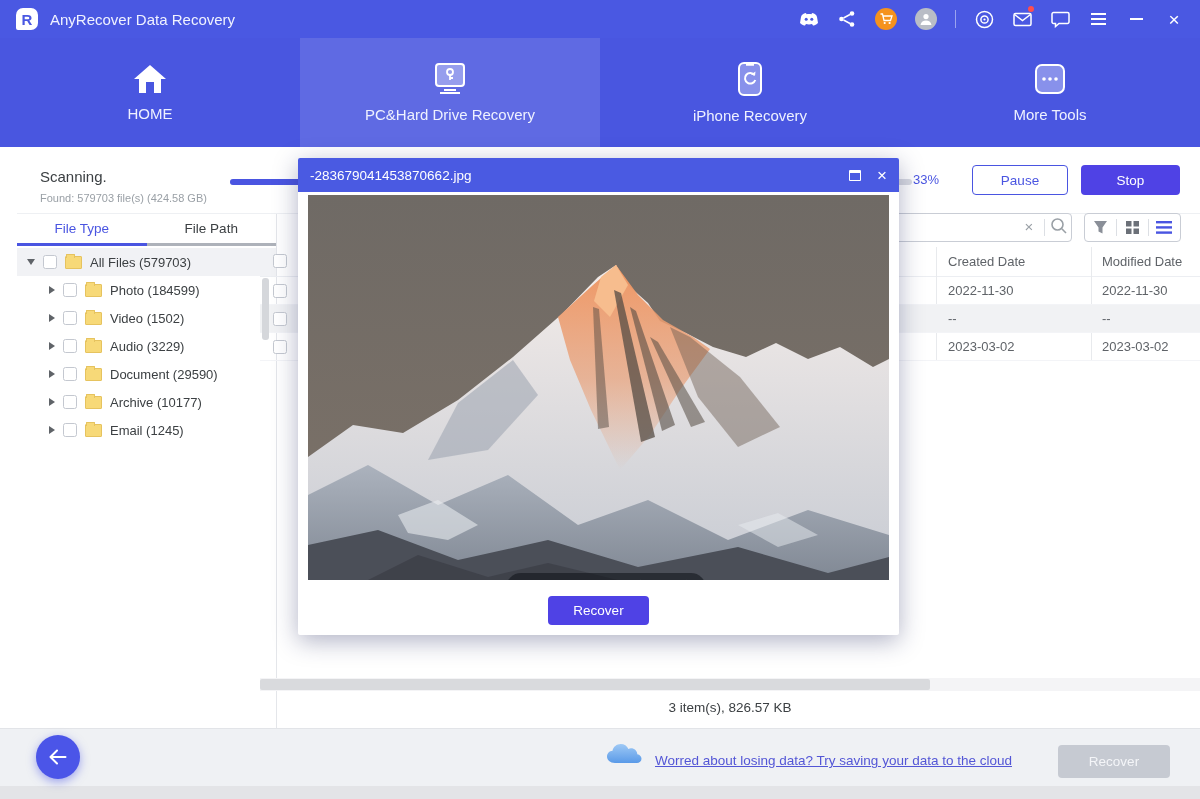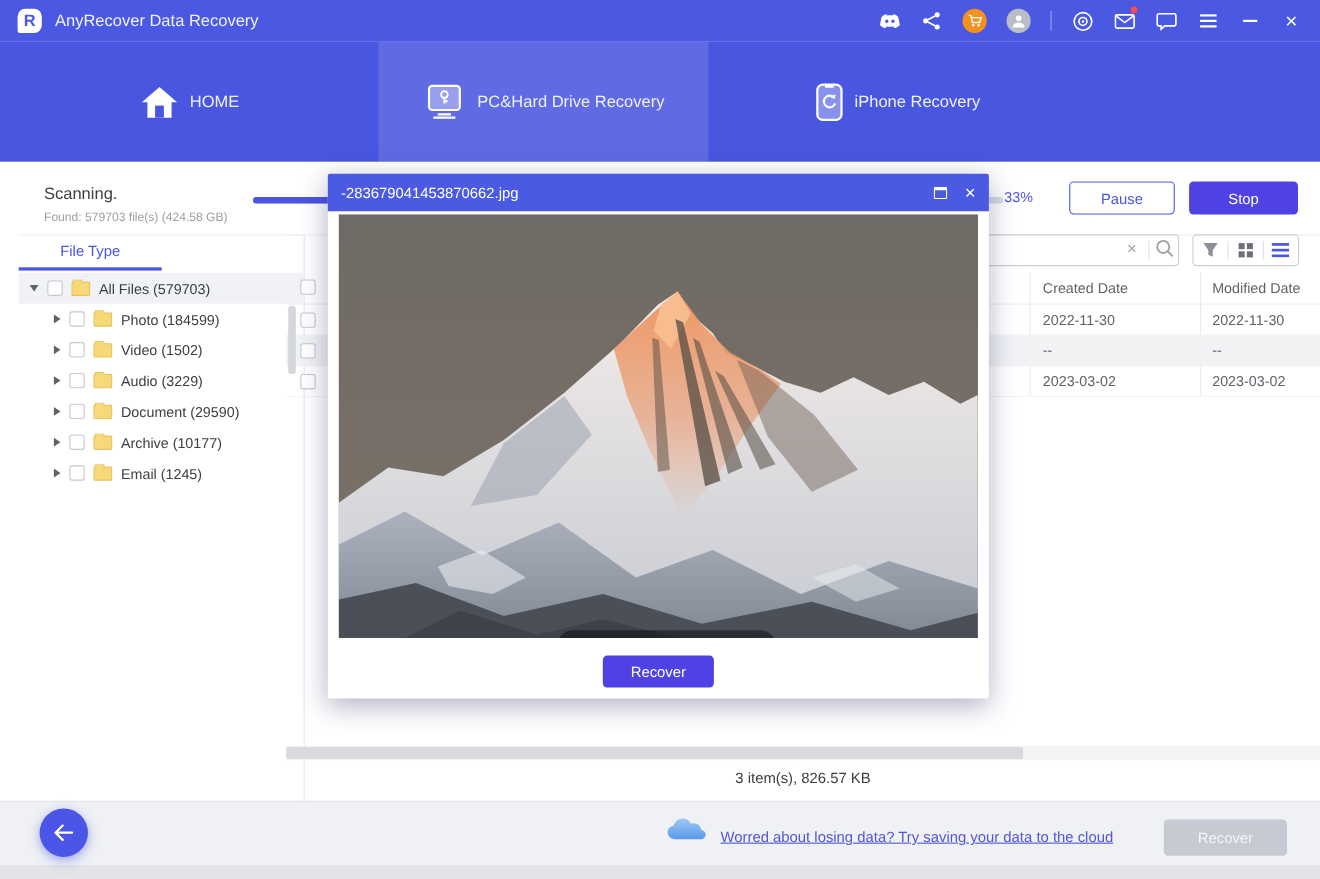--- a/index.html
+++ b/index.html
@@ -19,21 +19,21 @@
   .tb-sep { width:1px; height:18px; background:rgba(255,255,255,.45); }
   .mail-wrap { position:relative; }
   .mail-dot { position:absolute; right:-2px; top:-3px; width:6px; height:6px; border-radius:50%; background:#ff4d4f; }
   .min-bar { width:13px; height:2px; background:#fff; }
   .menu-bars { display:flex; flex-direction:column; gap:3px; }
   .menu-bars i { display:block; width:15px; height:2px; background:#fff; }
   .close-x { color:#fff; font-size:19px; line-height:1; }
 
   
   .nav { position:absolute; left:0; top:38px; width:1200px; height:109px; background:#4956e0; display:flex; z-index:5; }
-  .nav-tab { width:300px; height:109px; display:flex; flex-direction:row; align-items:center; justify-content:center; gap:10px; cursor:pointer;margin-left:22px; }
+  .nav-tab { width:300px; height:109px; display:flex; flex-direction:column; align-items:center; justify-content:center; gap:10px; cursor:pointer; }
   .nav-tab.active { background:rgba(255,255,255,.12); }
   .nav-label { color:#eef1ff; font-size:15px; }
 
   
   .main { position:absolute; left:0; top:147px; width:1044px; height:581px; background:#fff; }
   .scan-status { position:absolute; left:40px; top:21px; font-size:15px; color:#3c4043; }
   .scan-found { position:absolute; left:40px; top:45px; font-size:11px; color:#9aa0a6; }
   .progress-track { position:absolute; left:230px; top:32px; width:682px; height:6px; border-radius:3px; background:#d9dbe2; }
   .progress-fill { position:absolute; left:0; top:0; height:6px; width:668px; border-radius:3px; background:#4a55e1; }
   .scan-pct { position:absolute; left:913px; top:25px; font-size:13px; color:#4a55e1; }
@@ -202,35 +202,45 @@
     </div>
     <div class="nav-tab">
       <svg width="26" height="36" viewBox="0 0 26 36">
           <rect x="2" y="2" width="22" height="32" rx="5" fill="rgba(255,255,255,.35)" stroke="#fff" stroke-width="2"></rect>
           <path d="M9 3.5 H17" stroke="#fff" stroke-width="2.5"></path>
           <path d="M17.5 14 A5.3 5.3 0 1 0 18.3 19" fill="none" stroke="#fff" stroke-width="2"></path>
           <path d="M18.5 10.5 L18 14.8 L14 13.6 Z" fill="#fff"></path>
         </svg>
       <div class="nav-label">iPhone Recovery</div>
     </div>
+    <div class="nav-tab">
+      <svg width="34" height="34" viewBox="0 0 34 34">
+          <rect x="3" y="3" width="28" height="28" rx="6" fill="rgba(255,255,255,.35)" stroke="#fff" stroke-width="2"></rect>
+          <circle cx="11" cy="17" r="1.8" fill="#fff"></circle>
+          <circle cx="17" cy="17" r="1.8" fill="#fff"></circle>
+          <circle cx="23" cy="17" r="1.8" fill="#fff"></circle>
+        </svg>
+      <div class="nav-label">More Tools</div>
+    </div>
   </div>
 
   <div class="main">
     <div class="scan-status">Scanning.</div>
     <div class="scan-found">Found: 579703 file(s) (424.58 GB)</div>
     <div class="progress-track">
         <div class="progress-fill"></div>
       </div>
     <div class="scan-pct">33%</div>
     <button class="btn-pause">Pause</button>
     <button class="btn-stop">Stop</button>
 
     <div class="sidebar">
       <div class="side-tabs">
         <div class="side-tab active">File Type</div>
+        <div class="side-tab">File Path</div>
       </div>
       <div class="tree">
         <div class="tree-row selected" style="padding-left:10px">
           <span class="chev down"></span>
           <span class="cb"></span>
           <span class="folder"></span>
           <span>All Files (579703)</span>
         </div>
         <div class="tree-row" style="padding-left:32px">
           <span class="chev right"></span>

